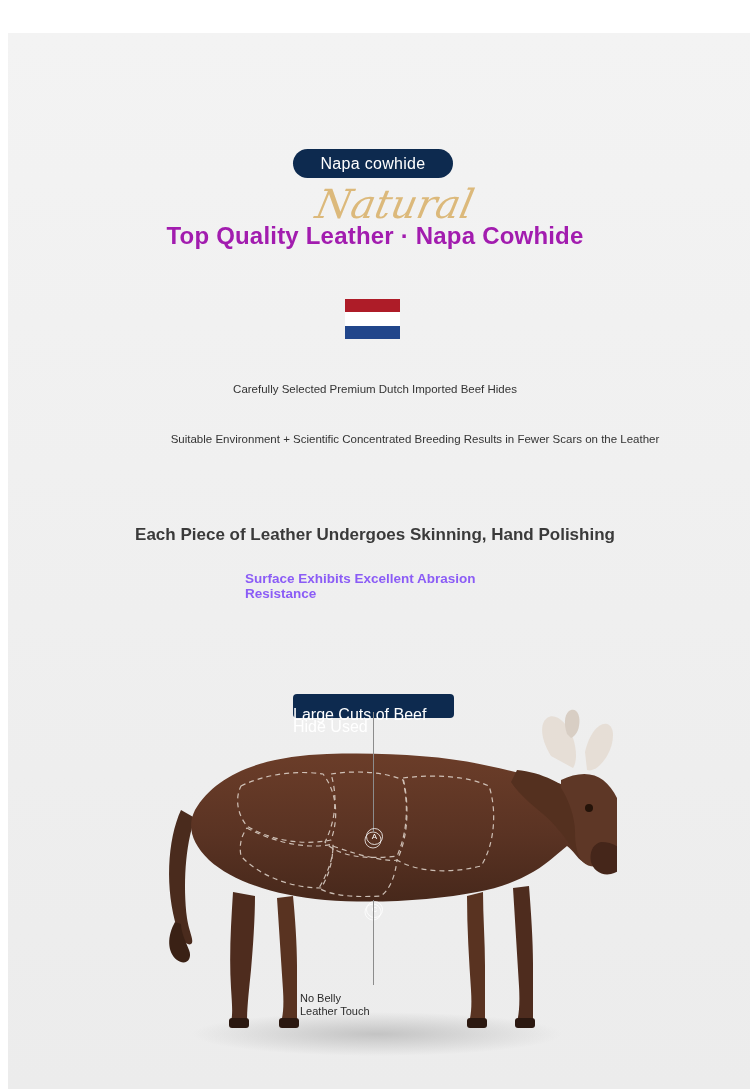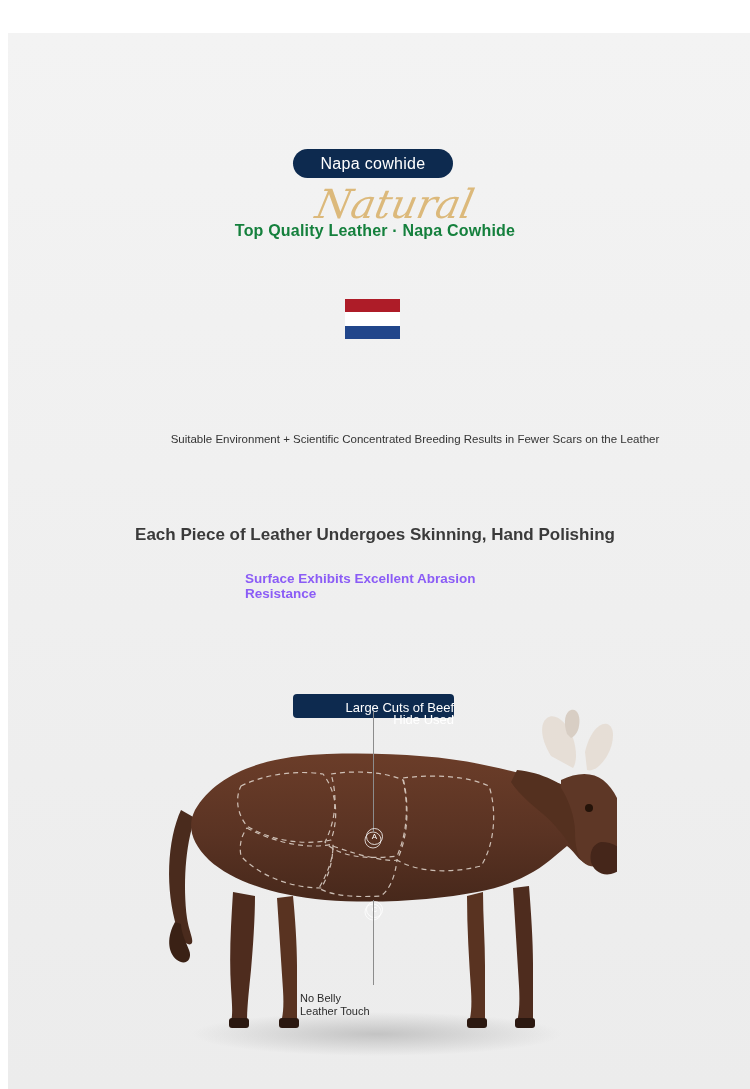--- a/index.html
+++ b/index.html
@@ -71,23 +71,23 @@
     white-space: nowrap;
     transform: skewX(-12deg);
   }
 
   .headline {
     position: absolute;
     left: 0;
     top: 222px;
     width: 750px;
     text-align: center;
-    font-size: 16px;
+    font-size: 24px;
     font-weight: bold;
-    color: #15803d;
+    color: #a21caf;
     letter-spacing: .2px;
   }
 
   
   .flag {
     position: absolute;
     left: 345px;
     top: 299px;
     width: 55px;
     height: 40px;
@@ -171,24 +171,24 @@
 
   .callout-top {
     position: absolute;
     left: 293px;
     top: 694px;
     width: 161px;
     height: 24px;
     background: #0d2a4f;
     border-radius: 4px;
     color: #ffffff;
-    font-size: 13px;
+    font-size: 16px;
     line-height: 12px;
-    text-align: right;
-    padding-top: 8px;
+    text-align: left;
+    padding-top: 15px;
     box-sizing: border-box;
   }
   .callout-top span { display: block; }
 
   .leader-top {
     position: absolute;
     left: 373px;
     top: 712px;
     width: 1px;
     height: 120px;
@@ -240,20 +240,21 @@
   <div class="script">Natural</div>
 
   <div class="headline">Top Quality Leather · Napa Cowhide</div>
 
   <div class="flag">
     <div class="band red"></div>
     <div class="band white"></div>
     <div class="band blue"></div>
   </div>
 
+  <div class="line-1">Carefully Selected Premium Dutch Imported Beef Hides</div>
   <div class="line-2">Suitable Environment + Scientific Concentrated Breeding Results in Fewer Scars on the Leather</div>
   <div class="line-3">Each Piece of Leather Undergoes Skinning, Hand Polishing</div>
   <div class="line-5">Surface Exhibits Excellent Abrasion Resistance</div>
 
   <div class="cow-area">
     <svg class="cow-svg" viewBox="0 0 480 420">
       <defs>
         <linearGradient id="hide" x1="0" y1="0" x2="0" y2="1">
           <stop offset="0%" stop-color="#6b3d29"></stop>
           <stop offset="55%" stop-color="#5a3323"></stop>

